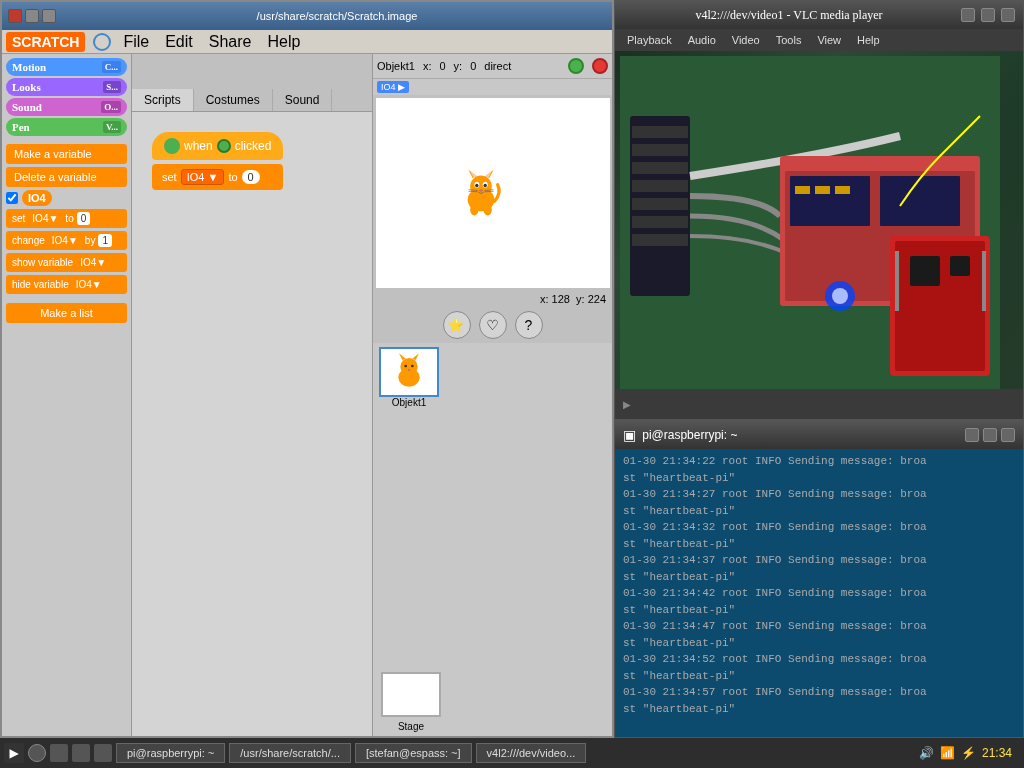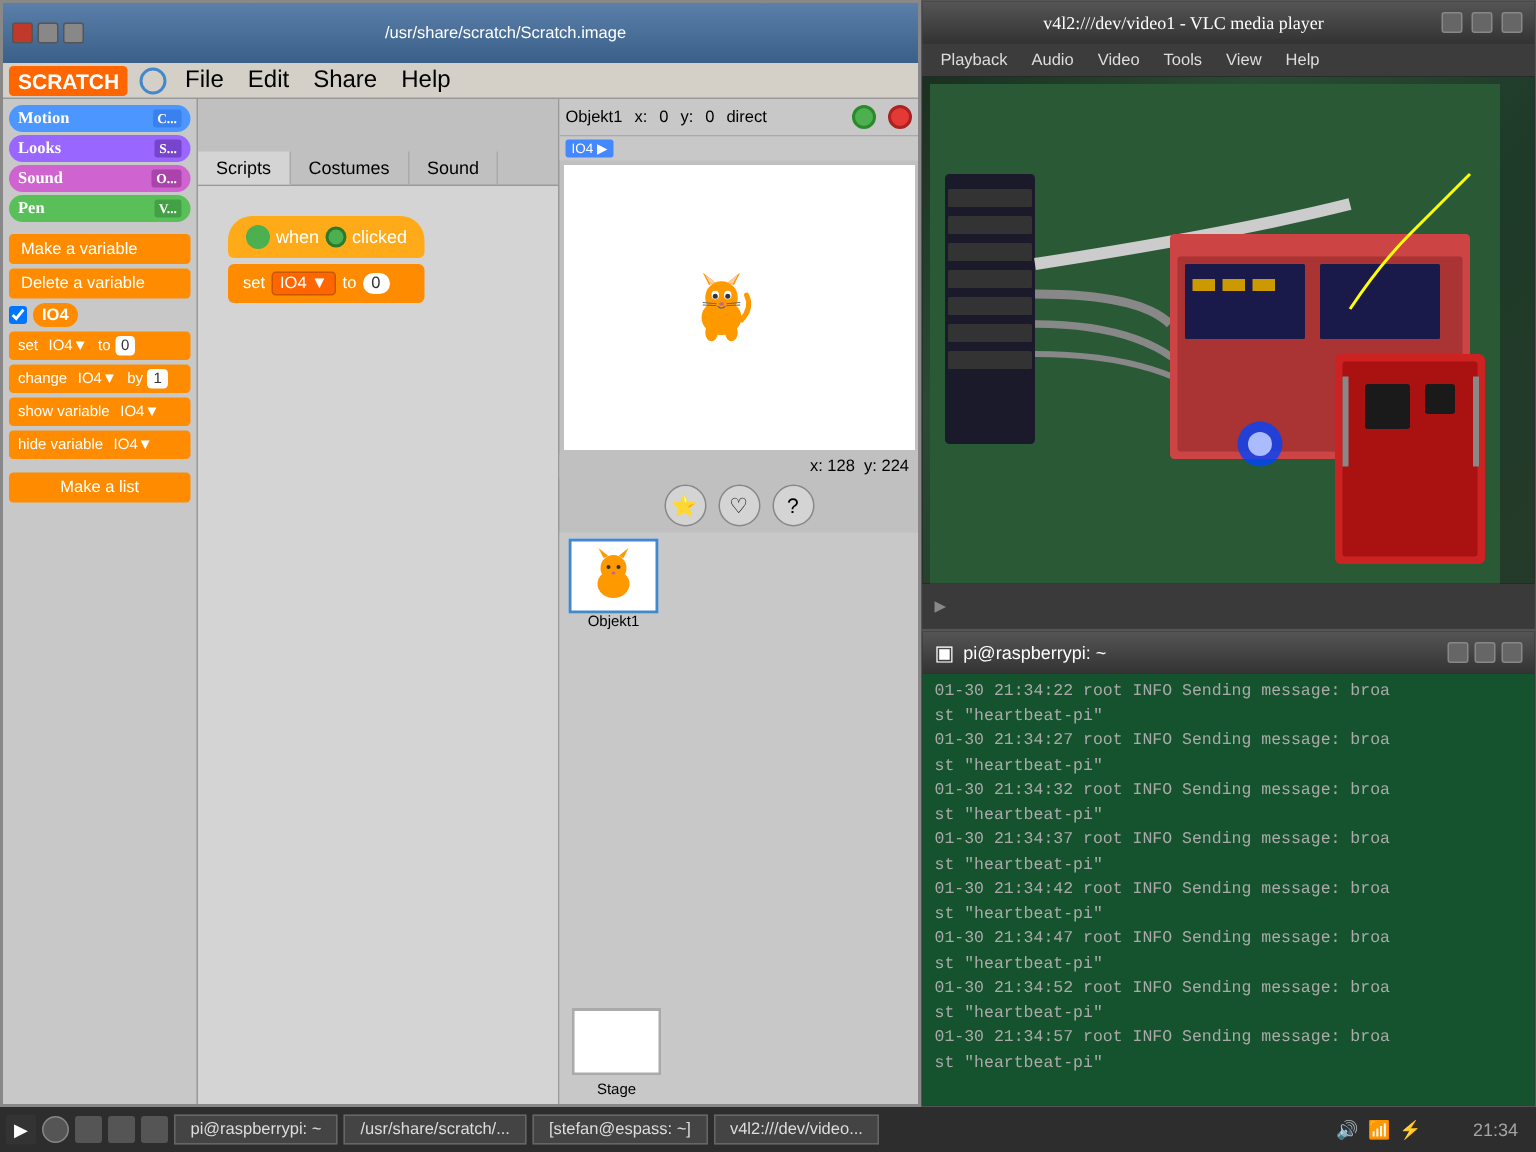--- a/index.html
+++ b/index.html
@@ -5,21 +5,21 @@
     * { margin: 0; padding: 0; box-sizing: border-box; }
     body { width: 1024px; height: 768px; overflow: hidden; font-family: Arial, sans-serif; font-size: 12px; background: #1a1a2e; }
 
     
     .screen { display: flex; flex-direction: column; width: 1024px; height: 768px; }
     .top-area { display: flex; flex: 1; }
     .taskbar { height: 30px; background: #2d2d2d; display: flex; align-items: center; padding: 0 4px; gap: 4px; }
 
     
     .scratch-window { width: 614px; height: 738px; background: #c0c0c0; border: 2px solid #888; display: flex; flex-direction: column; }
-    .scratch-titlebar { background: linear-gradient(to bottom, #5a7fa8, #3a5f88); height: 40px; display: flex; align-items: center; padding: 0 6px; color: white; font-size: 12px; gap: 6px; }
+    .scratch-titlebar { background: linear-gradient(to bottom, #5a7fa8, #3a5f88); height: 28px; display: flex; align-items: center; padding: 0 6px; color: white; font-size: 12px; gap: 6px; }
     .scratch-title-buttons { display: flex; gap: 3px; margin-right: 6px; }
     .title-btn { width: 14px; height: 14px; border-radius: 2px; border: 1px solid #555; cursor: pointer; }
     .title-btn.close { background: #c0392b; }
     .title-btn.min { background: #888; }
     .title-btn.max { background: #888; }
     .scratch-titlebar-text { flex: 1; text-align: center; font-size: 11px; }
 
     .scratch-menubar { background: #d4d0c8; height: 24px; display: flex; align-items: center; padding: 0 4px; border-bottom: 1px solid #999; }
     .scratch-logo { background: #ff6600; color: white; font-weight: bold; font-size: 14px; padding: 2px 6px; border-radius: 3px; margin-right: 8px; }
     .menu-item { padding: 2px 8px; cursor: pointer; font-size: 16px; color: #000; }
@@ -86,21 +86,21 @@
     .vlc-title-text { flex: 1; text-align: center; }
     .vlc-title-btn { width: 14px; height: 14px; background: #666; border-radius: 2px; border: 1px solid #888; }
     .vlc-menubar { background: #3c3c3c; height: 22px; display: flex; align-items: center; padding: 0 4px; }
     .vlc-menu { padding: 2px 8px; color: #ddd; font-size: 11px; cursor: pointer; }
     .vlc-video-area { flex: 1; background: #1a1a1a; position: relative; overflow: hidden; }
 
     
     .terminal-window { width: 410px; height: 318px; background: #1a1a1a; display: flex; flex-direction: column; border: 1px solid #555; }
     .terminal-titlebar { background: linear-gradient(to bottom, #555, #333); height: 28px; display: flex; align-items: center; padding: 0 8px; color: white; font-size: 12px; }
     .terminal-title-text { flex: 1; }
-    .terminal-content { flex: 1; background: #14532d; color: #f0f0f0; font-family: 'Courier New', monospace; font-size: 11px; padding: 4px 8px; overflow: hidden; }
+    .terminal-content { flex: 1; background: #0c4a6e; color: #f0f0f0; font-family: 'Courier New', monospace; font-size: 11px; padding: 4px 8px; overflow: hidden; }
     .terminal-line { line-height: 1.5; }
     .term-info { color: #aaaaaa; }
 
     
     .right-panel { display: flex; flex-direction: column; flex: 1; }
 
     
     .taskbar-item { background: #444; color: #ddd; padding: 3px 10px; font-size: 11px; border: 1px solid #666; cursor: pointer; display: flex; align-items: center; gap: 4px; }
     .taskbar-icons { display: flex; align-items: center; gap: 6px; margin-left: auto; padding: 0 8px; }
 
@@ -434,17 +434,17 @@
 
     <div class="taskbar-item">pi@raspberrypi: ~</div>
     <div class="taskbar-item">/usr/share/scratch/...</div>
     <div class="taskbar-item">[stefan@espass: ~]</div>
     <div class="taskbar-item">v4l2:///dev/video...</div>
 
     <div class="taskbar-icons">
       <span style="color:#ddd;font-size:12px;">🔊</span>
       <span style="color:#ddd;font-size:12px;">📶</span>
       <span style="color:#ffcc00;font-size:12px;">⚡</span>
-      <span style="color:#a3a3a3;font-size:12px;margin-left:28px;">21:34</span>
+      <span style="color:#fde047;font-size:12px;">21:34</span>
     </div>
   </div>
 
 </div>
 
 </body></html>

